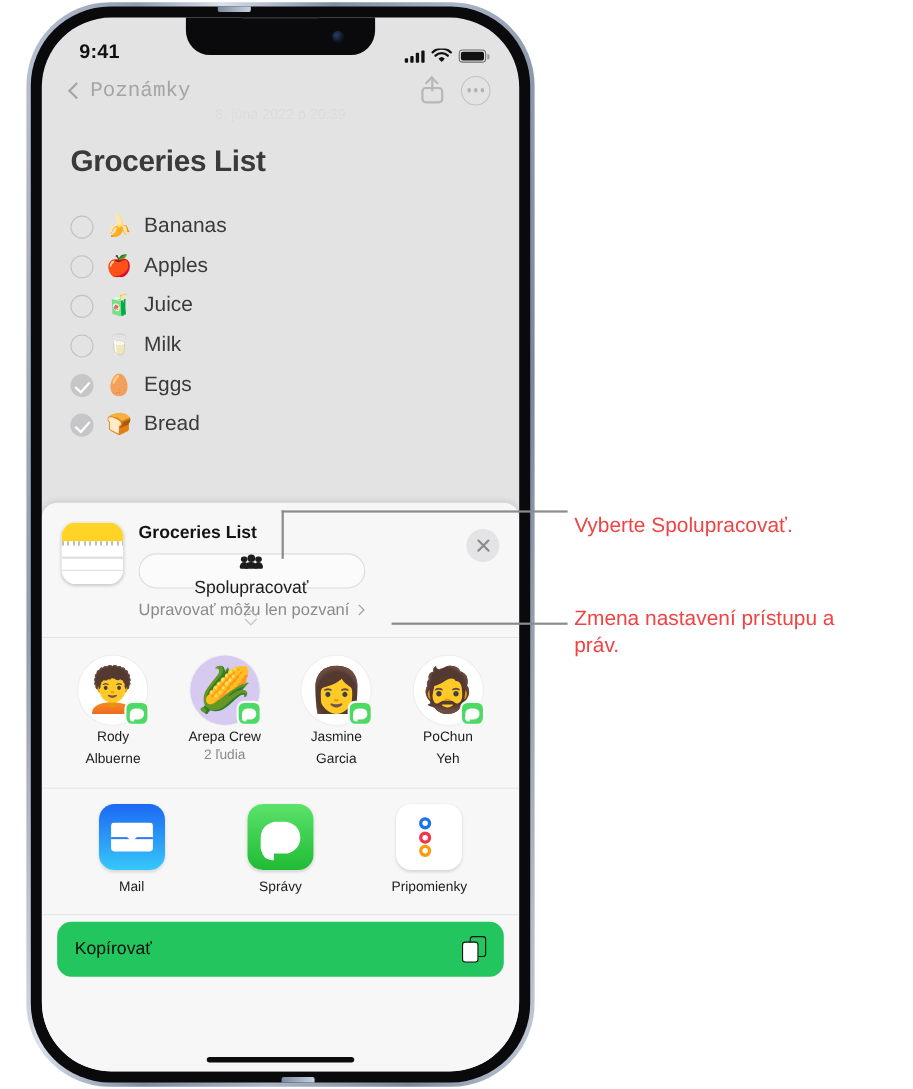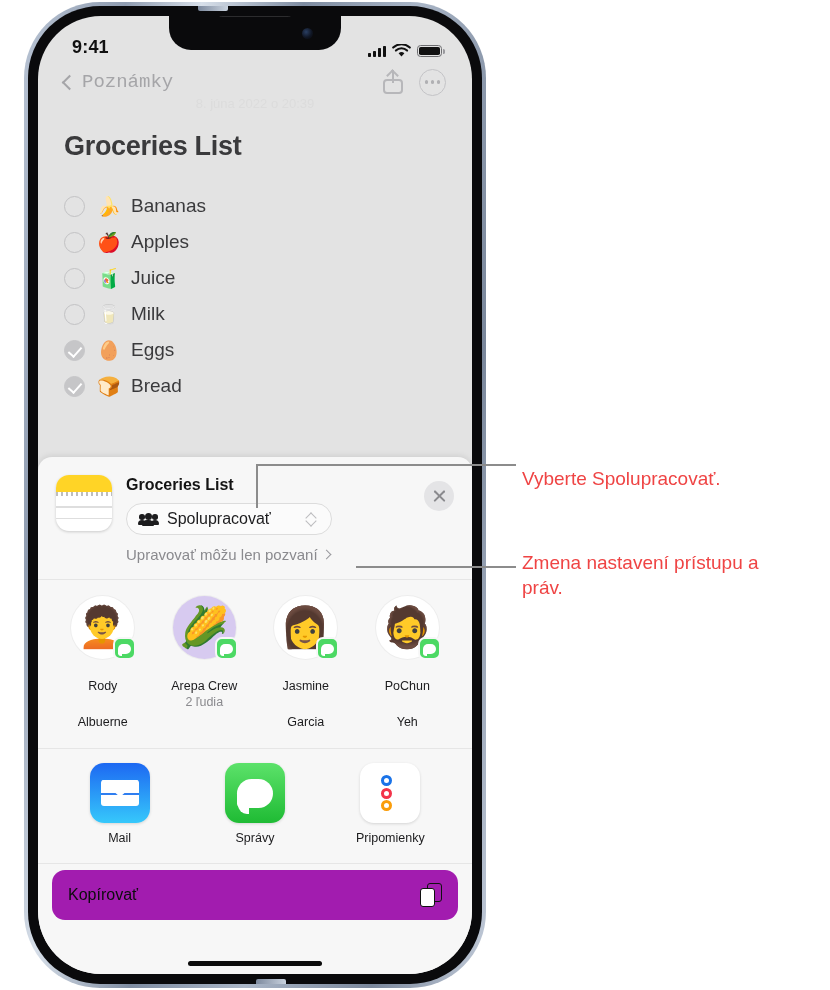--- a/index.html
+++ b/index.html
@@ -120,21 +120,21 @@
   .sheet-head { display:flex; padding:18px 16px 8px 18px; position:relative; }
   .note-icon { width:56px; height:56px; border-radius:13px; background:#fff; overflow:hidden;
     box-shadow:0 1px 3px rgba(0,0,0,.18); flex:0 0 auto; }
   .note-icon .top { height:17px; background:#ffd426; }
   .note-icon .perf { height:4px; background:repeating-linear-gradient(90deg,#bdbdbd 0 2px,transparent 2px 5px); }
   .note-icon .line { height:1.5px; background:#dedede; margin:10px 0 0 0; }
   .head-mid { flex:1; padding-left:14px; padding-top:1px; }
   .sheet-title { font-size:16px; font-weight:700; color:#141414; }
   .collab-btn { margin-top:9px; display:inline-flex; align-items:center; gap:9px;
     background:#fbfbfb; border:1px solid #dcdcdc; border-radius:18px;
-    height:32px; padding:0 13px 0 12px; min-width:206px; }
+    height:32px; padding:0 13px 0 12px; min-width:206px;flex-direction:column; }
   .people-ic { width:19px; height:13px; position:relative; flex:0 0 auto; }
   .people-ic .h1{ position:absolute; left:5.5px; top:0; width:7px; height:7px; border-radius:50%; background:#1c1c1e;}
   .people-ic .b1{ position:absolute; left:3.3px; top:7px; width:11.5px; height:6px;
     border-radius:5px 5px 1px 1px; background:#1c1c1e;}
   .people-ic .h2{ position:absolute; left:0; top:1.6px; width:5.6px; height:5.6px; border-radius:50%; background:#1c1c1e;}
   .people-ic .b2{ position:absolute; left:-1px; top:7.4px; width:8px; height:5.4px;
     border-radius:4px 4px 1px 1px; background:#1c1c1e;}
   .people-ic .h3{ position:absolute; right:0; top:1.6px; width:5.6px; height:5.6px; border-radius:50%; background:#1c1c1e;}
   .people-ic .b3{ position:absolute; right:-1px; top:7.4px; width:8px; height:5.4px;
     border-radius:4px 4px 1px 1px; background:#1c1c1e;}
@@ -164,21 +164,21 @@
   .avatar { width:63px; height:63px; border-radius:50%; background:#fff; overflow:hidden;
     display:flex; align-items:center; justify-content:center; font-size:40px;
     box-shadow:0 0 0 1px rgba(0,0,0,.04); }
   .avatar.purple { background:#d7caf0; }
   .badge { position:absolute; right:-2px; bottom:-1px; width:23px; height:23px; border-radius:7px;
     background:#4cd964; border:2px solid #f7f7f7;
     display:flex; align-items:center; justify-content:center; }
   .badge .bub { width:13px; height:10px; background:#fff; border-radius:5px 5px 5px 1px; position:relative; }
   .badge .bub::after { content:""; position:absolute; left:0px; bottom:-2.5px; width:4px; height:4px;
     background:#fff; border-radius:0 0 0 3px; }
-  .c-name { margin-top:20px; font-size:12.5px; color:#1c1c1e; text-align:center; line-height:1.25; }
+  .c-name { margin-top:4px; font-size:12.5px; color:#1c1c1e; text-align:center; line-height:1.25; }
   .c-sub { font-size:12.5px; color:#8a8a8e; text-align:center; line-height:1.25; }
 
   
   .apps { display:flex; padding:14px 14px 10px 14px; }
   .app { flex:1; display:flex; flex-direction:column; align-items:center; }
   .app-icon { width:60px; height:60px; border-radius:14px; overflow:hidden;
     box-shadow:0 1px 3px rgba(0,0,0,.14); display:flex; align-items:center; justify-content:center; }
   .app-name { margin-top:8px; font-size:12.5px; color:#1c1c1e; }
   .ic-airdrop { background:#fff; position:relative; }
   .ic-airdrop .ring { position:absolute; left:50%; border:3.4px solid #007aff;
@@ -202,21 +202,21 @@
     width:0; height:0; border-left:19px solid transparent; border-right:19px solid transparent;
     border-top:17px solid #fff; filter: drop-shadow(0 -1.6px 0 #3b86f3); }
   .ic-rem { background:#fff; padding:12px 10px; display:flex; flex-direction:column; justify-content:space-between; }
   .rem-row { display:flex; align-items:center; gap:7px; }
   .rem-dot { width:11px; height:11px; border-radius:50%; border:3px solid #000; }
   .rem-dot.b { border-color:#1a73e8; } .rem-dot.r { border-color:#f3344a; } .rem-dot.o { border-color:#fa9d0b; }
   .rem-line { flex:1; height:2px; background:#d8d8d8; border-radius:2px; }
 
   
   .actions { padding:6px 14px 0 14px; }
-  .action-row { background:#a21caf; border-radius:13px; height:50px;
+  .action-row { background:#22c55e; border-radius:13px; height:50px;
     display:flex; align-items:center; justify-content:space-between; padding:0 16px;gap:37px; }
   .action-label { font-size:16px; color:#0c0c0c; }
   .copy-ic { width:22px; height:24px; position:relative; }
   .copy-ic .b { position:absolute; border:1.8px solid #111; border-radius:3px; }
   .copy-ic .back { right:0; top:0; width:15px; height:19px; }
   .copy-ic .front { left:0; bottom:0; width:15px; height:19px; background:#fff; }
   .home-ind { position:absolute; left:50%; transform:translateX(-50%); bottom:8px;
     width:134px; height:5px; border-radius:3px; background:#0c0c0c; }
 
   

